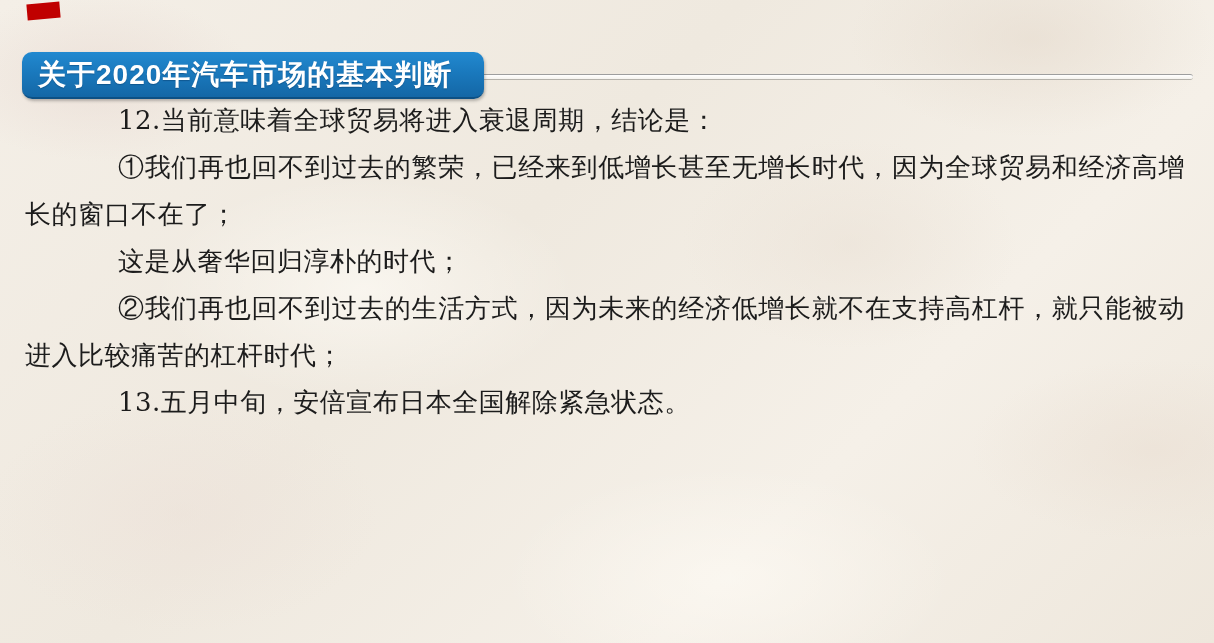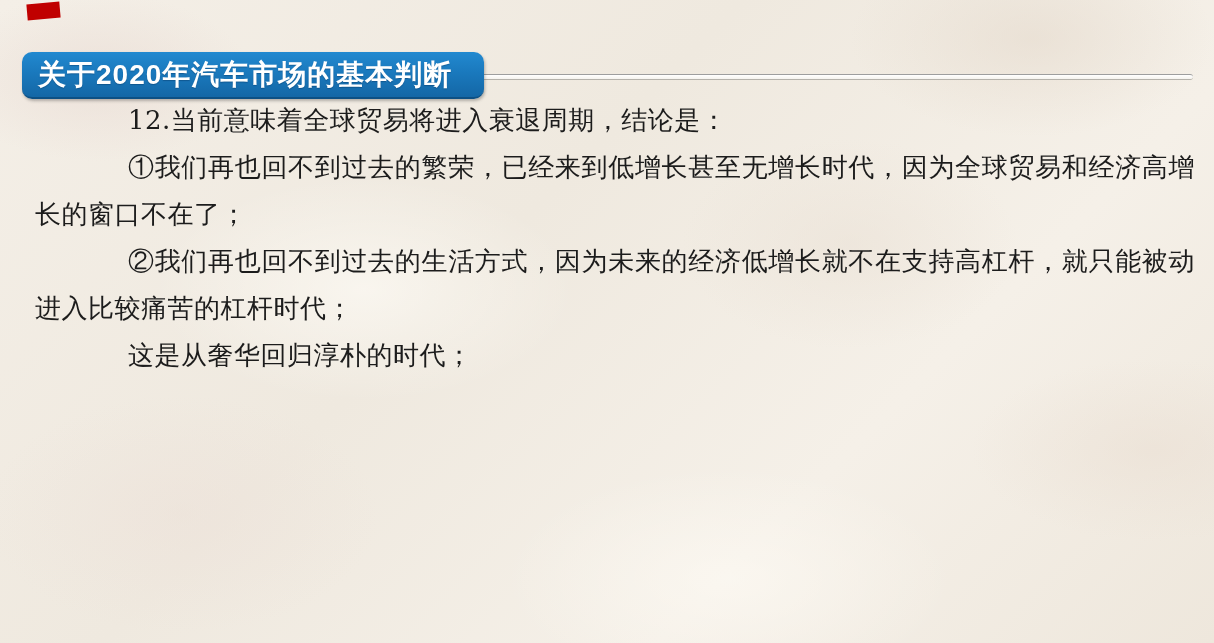--- a/index.html
+++ b/index.html
@@ -67,21 +67,21 @@
     width: 1118px;
     height: 4px;
     background: linear-gradient(180deg, #ffffff 0%, #f5f3ee 100%);
     border-top: 1px solid #9e9e9e;
     border-bottom: 1px solid #b5b2ab;
     border-radius: 3px;
     z-index: 1;
   }
   .body-text {
     position: absolute;
-    left: 35px;
+    left: 25px;
     top: 97px;
     width: 1160px;
     font-size: 26px;
     line-height: 47px;
     letter-spacing: 0.5px;
     color: #1c1c1c;
     z-index: 1;
   }
   .body-text p {
     margin: 0;
@@ -99,17 +99,18 @@
 
   <div class="title-banner">
     <span class="title-text">关于2020年汽车市场的基本判断</span>
   </div>
 
   <div class="divider-line"></div>
 
   <div class="body-text">
     <p>12.当前意味着全球贸易将进入衰退周期，结论是：</p>
     <p>①我们再也回不到过去的繁荣，已经来到低增长甚至无增长时代，因为全球贸易和经济高增长的窗口不在了；</p>
+    <p>这是从奢华回归淳朴的时代；</p>
     <p>②我们再也回不到过去的生活方式，因为未来的经济低增长就不在支持高杠杆，就只能被动进入比较痛苦的杠杆时代；</p>
-    <p>这是从奢华回归淳朴的时代；</p>
+    <p>13.五月中旬，安倍宣布日本全国解除紧急状态。</p>
   </div>
 
 </div>
 
 </body></html>

